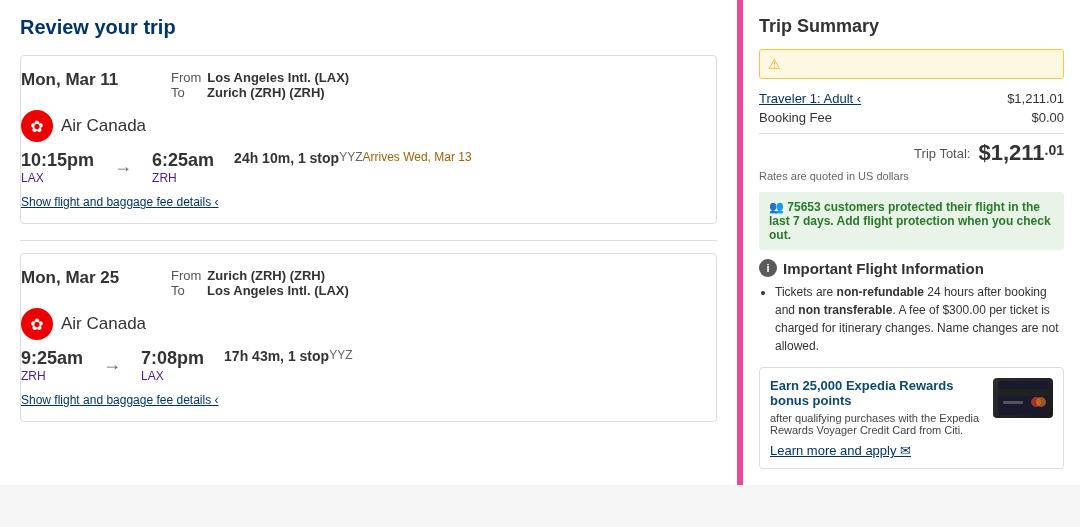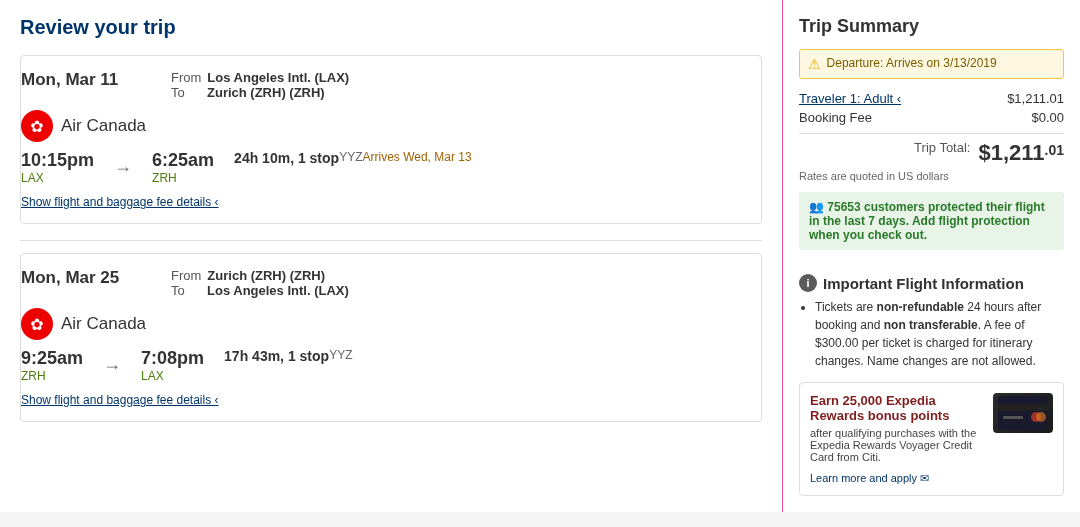--- a/index.html
+++ b/index.html
@@ -20,66 +20,66 @@
     .route-value { font-weight: bold; font-size: 13px; }
     
     .airline-row { display: flex; align-items: center; gap: 8px; margin: 8px 0; }
     .airline-logo { width: 32px; height: 32px; border-radius: 50%; background: #e00; display: flex; align-items: center; justify-content: center; }
     .maple-leaf { color: #fff; font-size: 16px; }
     .airline-name { font-size: 17px; }
     
     .times-row { display: flex; align-items: flex-start; gap: 20px; margin-top: 8px; }
     .time-block { display: flex; flex-direction: column; }
     .time-value { font-size: 18px; font-weight: bold; }
-    .time-code { font-size: 12px; color: #4d7c0f; }
+    .time-code { font-size: 12px; color: #4c1d95; }
     .arrow-block { display: flex; align-items: center; padding-top: 6px; color: #666; font-size: 18px; }
     .duration-block { display: flex; flex-direction: row; }
     .duration-value { font-size: 14px; font-weight: bold; }
     .stop-code { font-size: 12px; color: #666; }
     .arrives-note { font-size: 12px; color: #a16207; }
     
     .details-link { color: #00356b; font-size: 12px; text-decoration: underline; cursor: pointer; margin-top: 10px; display: inline-block; }
     
     .divider { border: none; border-top: 1px solid #ddd; margin: 4px 0 12px; }
     
     .change-flights { color: #00356b; font-size: 13px; text-decoration: none; cursor: pointer; display: flex; align-items: center; gap: 4px; margin-top: 4px; }
     .change-flights::before { content: '‹'; font-size: 16px; }
 
     
-    .sidebar { width: 298px; padding: 16px; border-left: 1px solid #ec4899; background: #fff; }
+    .sidebar { width: 343px; padding: 16px; border-left: 6px solid #ec4899; background: #fff; }
     .summary-title { font-size: 18px; font-weight: bold; margin-bottom: 12px; }
     
     .warning-box { display: flex; align-items: flex-start; gap: 6px; background: #fff8e1; border: 1px solid #f9c440; border-radius: 3px; padding: 6px 8px; margin-bottom: 12px; font-size: 12px; color: #7a5c00; }
     .warning-icon { color: #e6a817; font-size: 14px; flex-shrink: 0; }
     
     .price-row { display: flex; justify-content: space-between; font-size: 13px; margin-bottom: 4px; }
     .price-label { color: #00356b; text-decoration: underline; cursor: pointer; }
     .price-value { font-weight: normal; }
     .fee-row { display: flex; justify-content: space-between; font-size: 13px; margin-bottom: 8px; }
     
     .total-divider { border: none; border-top: 1px solid #ddd; margin: 6px 0; }
-    .total-row { display: flex; justify-content: flex-end; align-items: flex-start; gap: 8px; font-size: 13px; margin-bottom: 4px; }
+    .total-row { display: flex; justify-content: flex-end; align-items: center; gap: 8px; font-size: 13px; margin-bottom: 4px; }
     .total-label { color: #555; }
     .total-value { font-size: 22px; font-weight: bold; }
     .total-cents { font-size: 14px; font-weight: bold; vertical-align: super; }
     .rates-note { font-size: 11px; color: #666; margin-bottom: 10px; }
     
-    .protection-box { background: #e8f4e8; border-radius: 3px; padding: 8px 10px; margin-bottom: 24px; font-size: 12px; color: #2a7a2a; font-weight: bold; }
+    .protection-box { background: #e8f4e8; border-radius: 3px; padding: 8px 10px; margin-bottom: 9px; font-size: 12px; color: #2a7a2a; font-weight: bold; }
     
     .info-section { margin-bottom: 12px; }
     .info-title { font-size: 15px; font-weight: bold; display: flex; align-items: center; gap: 6px; margin-bottom: 6px; }
     .info-icon { width: 18px; height: 18px; border-radius: 50%; background: #5b5b5b; color: #fff; display: flex; align-items: center; justify-content: center; font-size: 11px; font-weight: bold; flex-shrink: 0; }
     .info-text { font-size: 12px; line-height: 1.5; }
     .info-text b { font-weight: bold; }
     
     .rewards-box { border: 1px solid #ddd; border-radius: 4px; padding: 10px; display: flex; gap: 10px; align-items: flex-start; }
     .rewards-text { flex: 1; }
-    .rewards-title { color: #7f1d1d; font-size: 13px; font-weight: bold; margin-bottom: 4px; }
+    .rewards-title { color: #0c4a6e; font-size: 13px; font-weight: bold; margin-bottom: 4px; }
     .rewards-desc { font-size: 11px; color: #444; margin-bottom: 6px; }
-    .rewards-link { color: #00356b; font-size: 11px; cursor: pointer; }
+    .rewards-link { color: #00356b; font-size: 13px; text-decoration: underline; cursor: pointer; }
     .card-img { width: 60px; height: 40px; background: linear-gradient(135deg, #2c2c2c 0%, #1a1a1a 100%); border-radius: 4px; display: flex; align-items: center; justify-content: center; color: #ccc; font-size: 8px; flex-shrink: 0; }
   </style>
 </head>
 <body>
 
 <div class="page-wrapper">
 
   <div class="main-content">
     <h1 class="page-title">Review your trip</h1>
 
@@ -162,21 +162,20 @@
       <a class="details-link">Show flight and baggage fee details ‹</a>
     </div>
 
   </div>
 
   <div class="sidebar">
     <h2 class="summary-title">Trip Summary</h2>
 
     <div class="warning-box">
       <span class="warning-icon">⚠</span>
-      <span>Departure: Arrives on 3/13/2019</span>
     </div>
 
     <div class="price-row">
       <span class="price-label">Traveler 1: Adult ‹</span>
       <span class="price-value">$1,211.01</span>
     </div>
     <div class="fee-row">
       <span>Booking Fee</span>
       <span>$0.00</span>
     </div>

